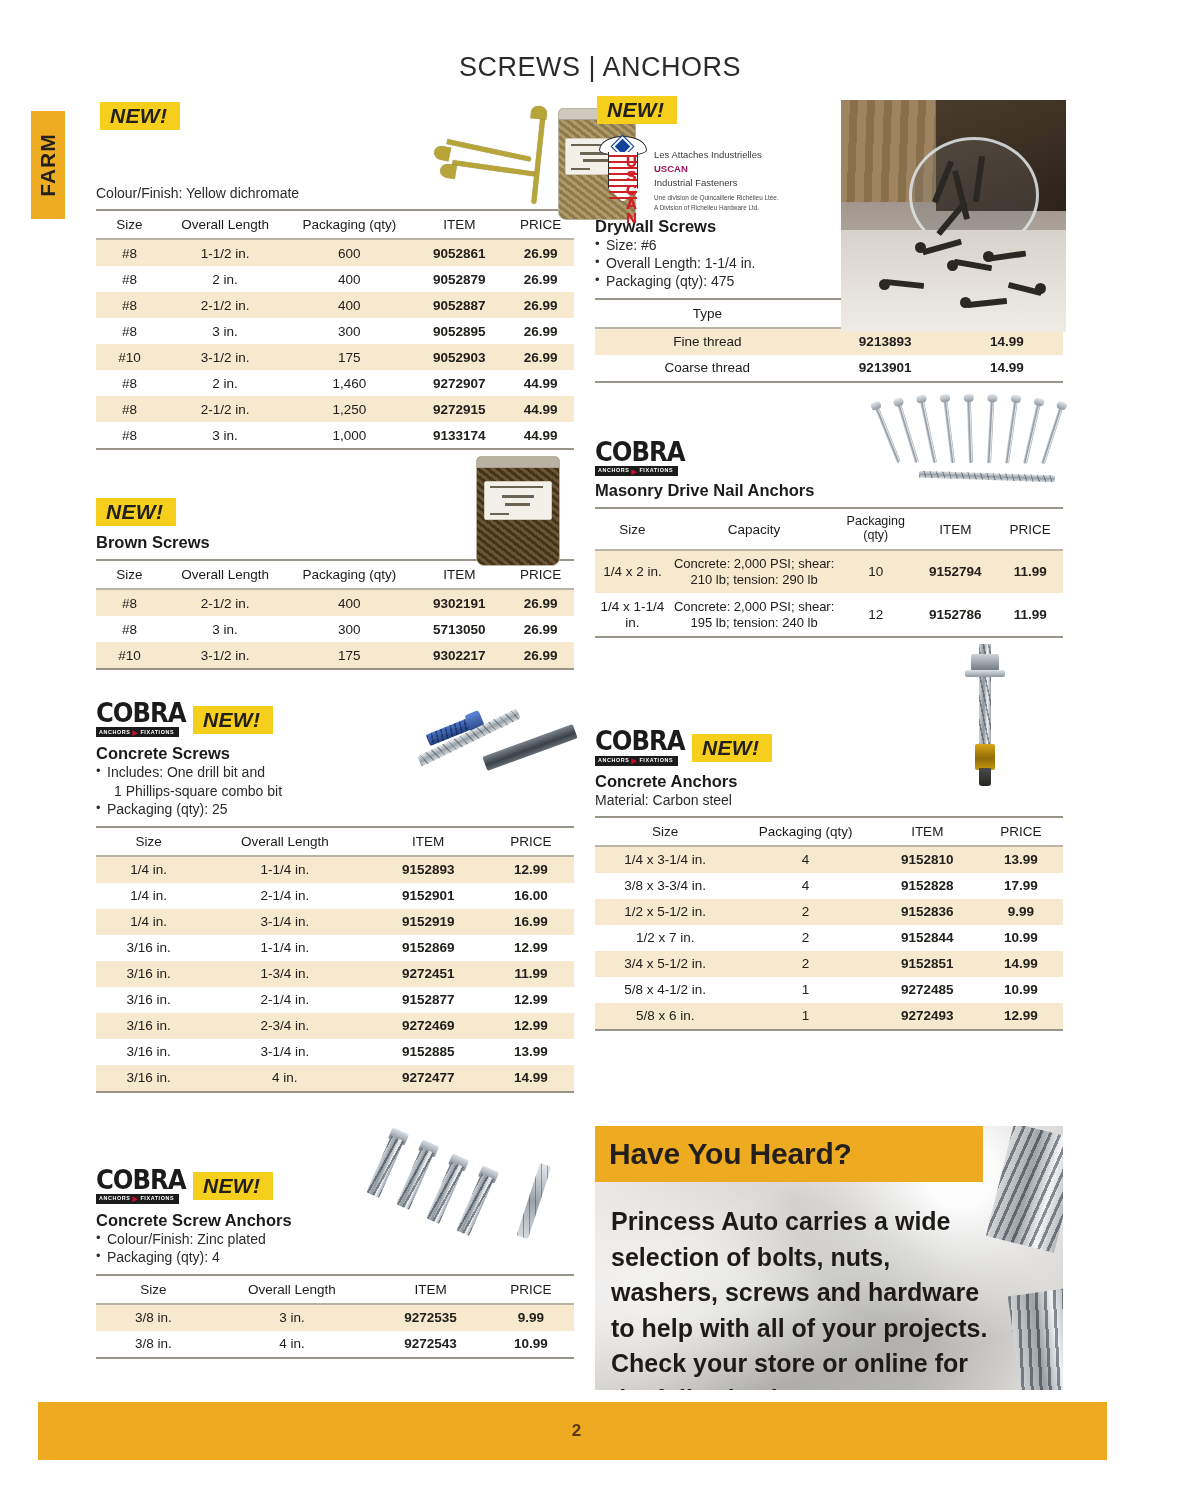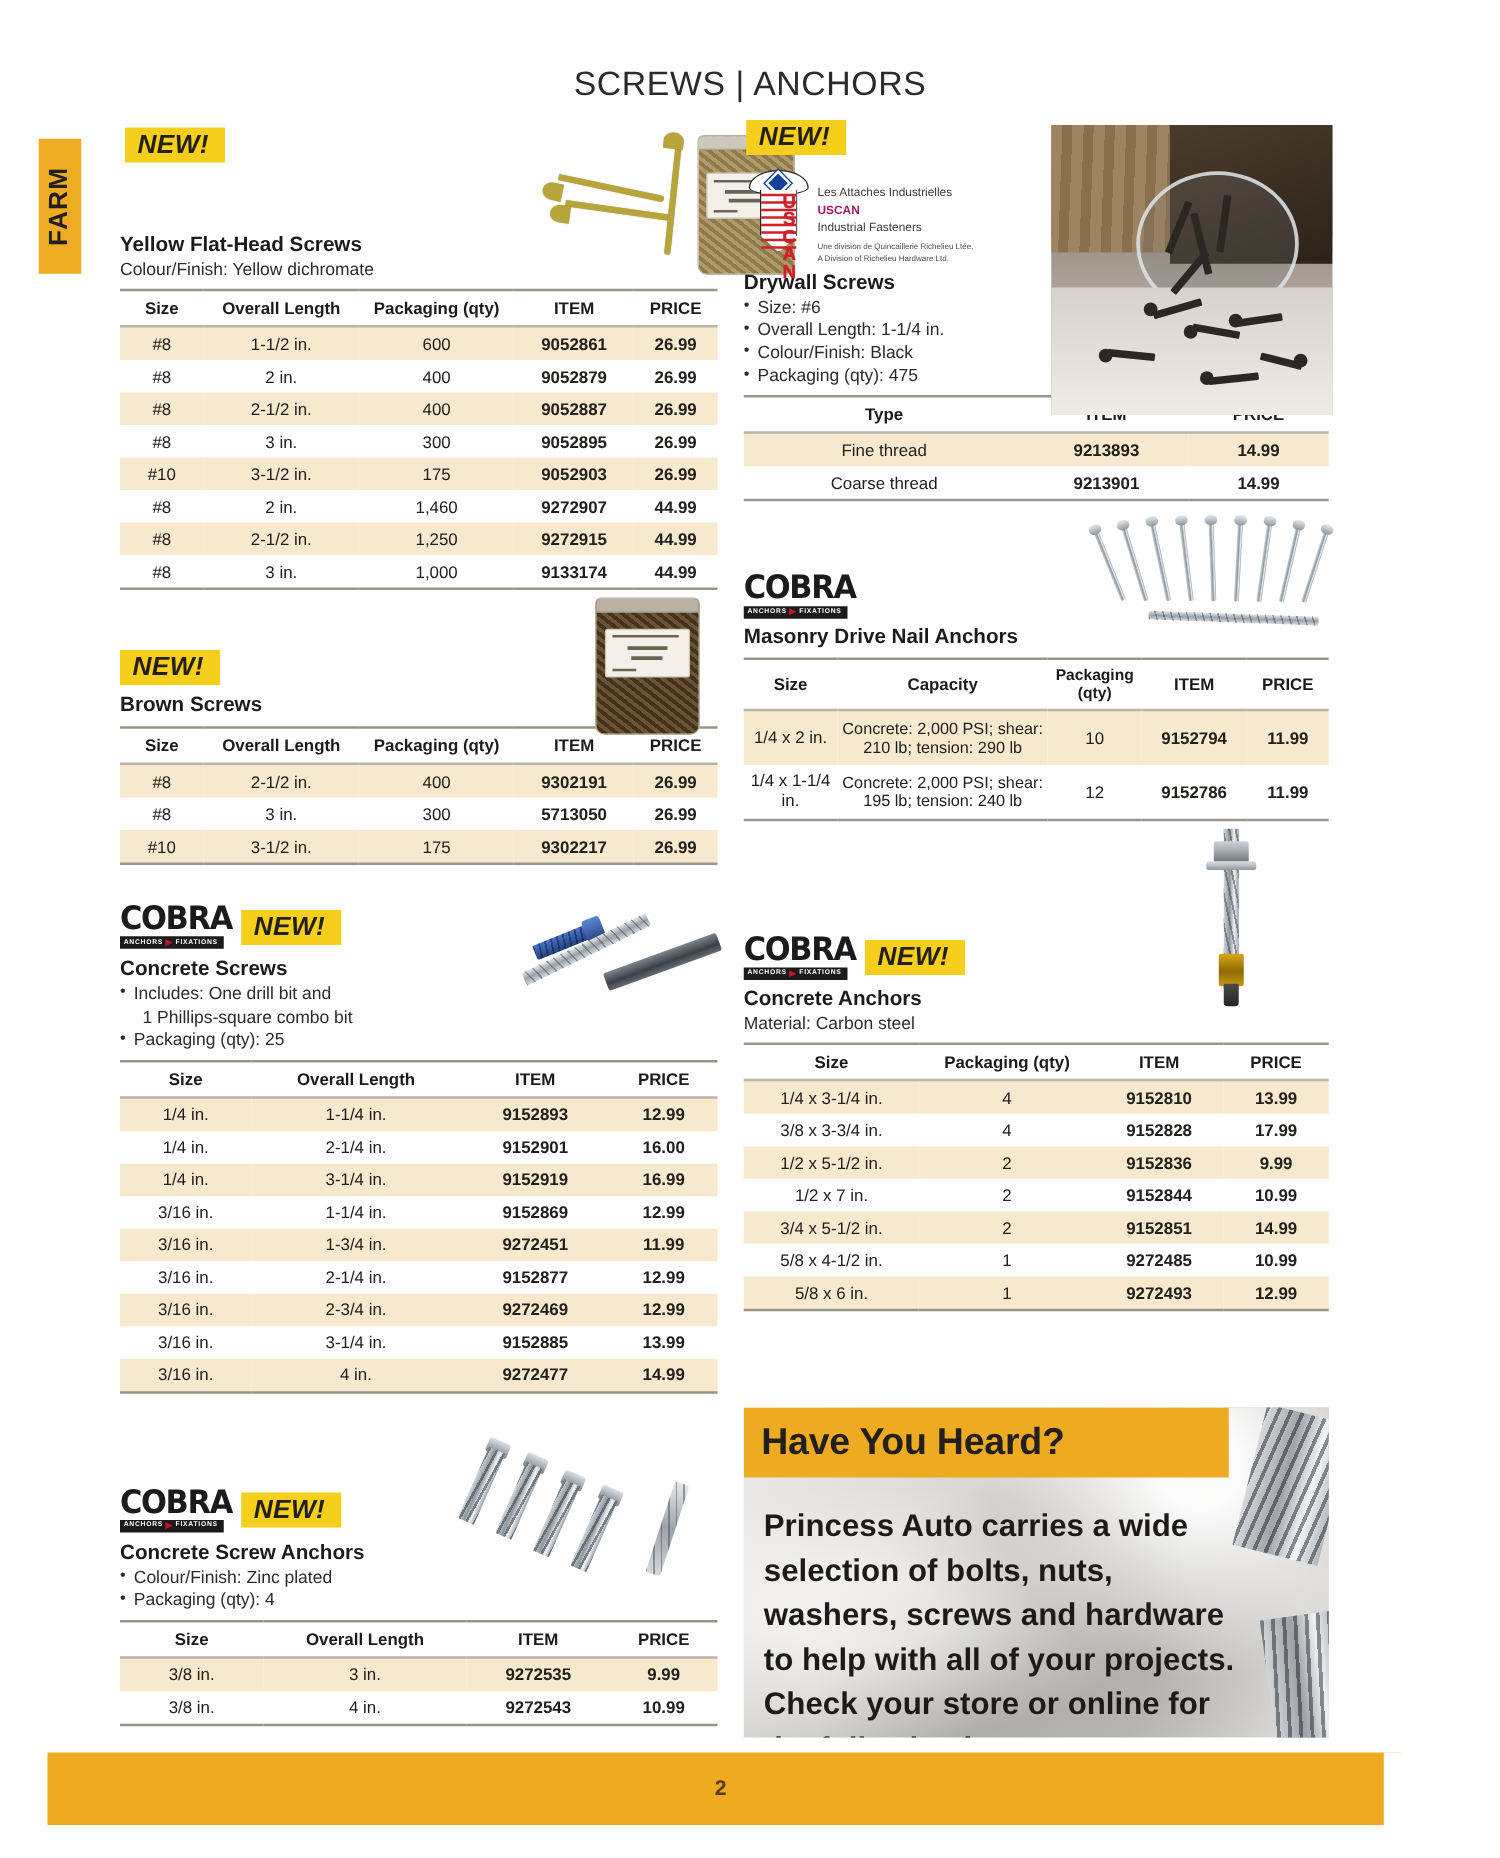--- a/index.html
+++ b/index.html
@@ -109,21 +109,21 @@
   }
   .bullets li::before {
     content:"•"; position:absolute; left:0; top:-1px; font-size:13px;
   }
   .bullets li.cont { padding-left:18px; }
   .bullets li.cont::before { content:""; }
 
   
   table { width:100%; border-collapse:collapse; margin-top:7px; }
   table th {
-    font-size:13.5px; font-weight:bold; color:#1b1b1b;
+    font-size:13.5px; font-weight:normal; color:#1b1b1b;
     padding:6px 2px 6px 2px; text-align:center;
     border-top:2.5px solid #9a958b;
     border-bottom:2px solid #b9b4a8;
   }
   table td {
     font-size:13.5px; color:#22201d; padding:5.5px 2px;
     text-align:center;
   }
   table tr.alt td { background:#f6e9cd; }
   table td.b { font-weight:bold; }
@@ -367,21 +367,20 @@
             <div class="ln" style="left:28%;top:58%;width:40%;height:3px;"></div>
             <div class="ln" style="left:8%;top:84%;width:30%;height:2px;"></div>
           </div>
         </div>
       </div>
 
       <div style="height:88px;"></div>
       <div class="badge-row" style="position:absolute;left:4px;top:6px;">
         <span class="new-badge">NEW!</span>
       </div>
-      <div class="prod-title">Yellow Flat-Head Screws</div>
       <div class="prod-sub">Colour/Finish: Yellow dichromate</div>
       <table>
         <thead>
             <tr>
           <th style="width:14%">Size</th>
           <th style="width:26%">Overall Length</th>
           <th style="width:26%">Packaging (qty)</th>
           <th style="width:20%">ITEM</th>
           <th style="width:14%">PRICE</th>
         </tr>
@@ -707,21 +706,20 @@
           <div class="l3">Industrial Fasteners</div>
           <div class="fine">Une division de Quincaillerie Richelieu Ltée.</div>
           <div class="fine" style="margin-top:0;">A Division of Richelieu Hardware Ltd.</div>
         </div>
       </div>
 
       <div class="prod-title">Drywall Screws</div>
       <ul class="bullets">
         <li>Size: #6</li>
         <li>Overall Length: 1-1/4 in.</li>
-        <li>Colour/Finish: Black</li>
         <li>Packaging (qty): 475</li>
       </ul>
       <table>
         <thead>
             <tr>
           <th style="width:48%">Type</th>
           <th style="width:28%">ITEM</th>
           <th style="width:24%">PRICE</th>
         </tr>
           </thead>

